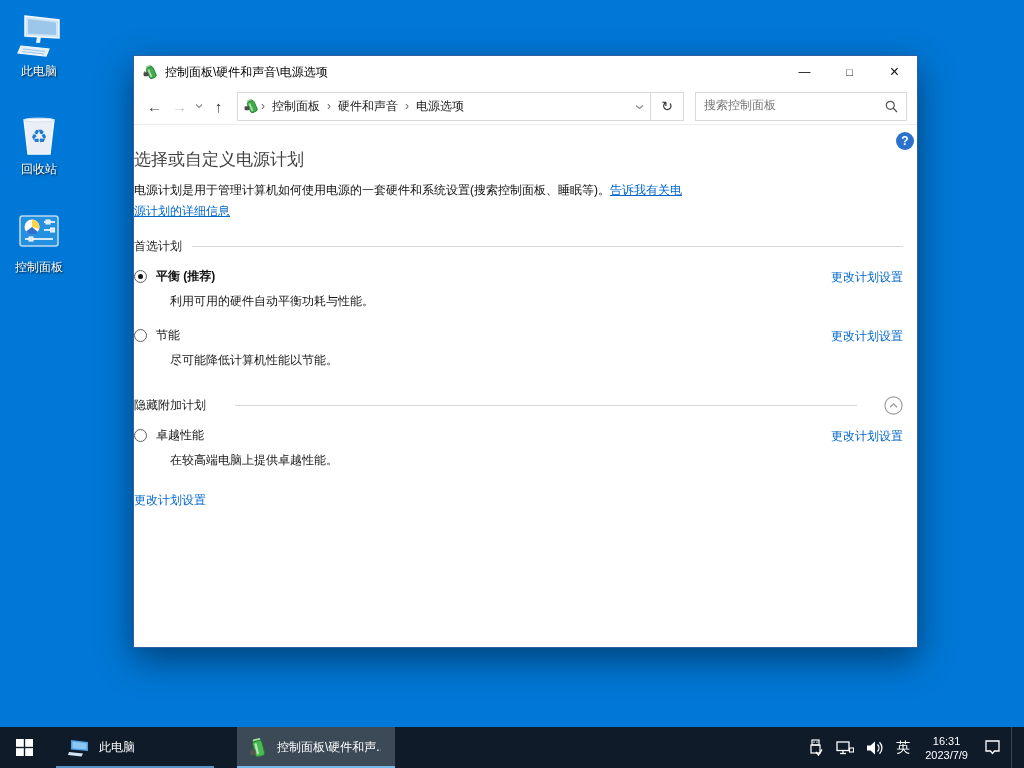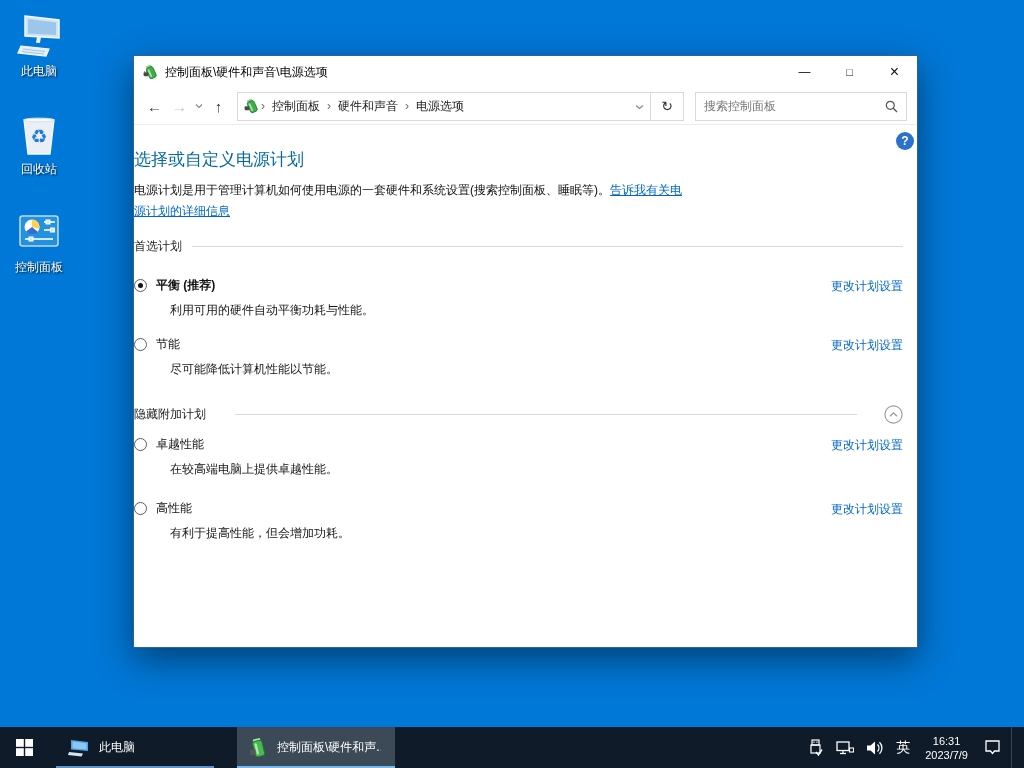--- a/index.html
+++ b/index.html
@@ -30,49 +30,49 @@
   .nav-a { width:25px; height:26px; display:flex; align-items:center; justify-content:center; font-size:15px; color:#3b3b3b; }
   .nav-a.dis { color:#c6c6c6; }
   .nav-a.small { width:14px; }
   .addr { width:414px; height:29px; border:1px solid #d9d9d9; display:flex; align-items:center; padding:0 6px; margin-left:6px; }
   .addr .a-icon { width:16px; height:16px; flex:0 0 auto; }
   .crumb { padding:0 6px; color:#1a1a1a; white-space:nowrap; }
   .crumb-sep { color:#6a6a6a; font-size:12px; padding:0 1px; }
   .addr .spacer { flex:1; }
   .refresh { width:33px; height:29px; border:1px solid #d9d9d9; border-left:none; display:flex; align-items:center; justify-content:center; font-size:14px; color:#333; }
   .search { flex:1; height:29px; border:1px solid #d9d9d9; margin-left:11px; display:flex; align-items:center; padding:0 8px; }
-  .search input { flex:1; border:none; outline:none; font-size:12px; font-family:Liberation Serif, serif; color:#14532d; }
+  .search input { flex:1; border:none; outline:none; font-size:12px; font-family:Liberation Mono, monospace; color:#14532d; }
   .search input::placeholder { color:#777; }
 
   .content { flex:1; display:flex; position:relative; overflow:hidden; }
 
   
   .sidebar { width:222px; flex:0 0 auto; position:relative; padding-top:15px; }
   .side-item { position:relative; padding:5px 8px 5px 30px; color:#1f2664; cursor:pointer; }
   .side-item.first { margin-bottom:16px; }
   .side-item .mini-ico { position:absolute; left:7px; top:3px; width:17px; height:17px; }
   .see-divider { position:absolute; left:15px; bottom:74px; width:192px; height:1px; background:#c9c9c9; }
   .see-hdr { position:absolute; left:30px; bottom:48px; color:#6d6d6d; }
   .see-link { position:absolute; left:30px; bottom:22px; color:#1f2664; cursor:pointer; }
 
   
   .main { flex:1; position:relative; padding-right:14px; }
   .help { position:absolute; top:7px; right:3px; width:18px; height:18px; border-radius:50%;
           background:#2a72cc; color:#fff; font-weight:bold; font-size:12px;
           display:flex; align-items:center; justify-content:center; cursor:pointer; }
-  .page-h1 { margin-top:23px; font-size:17px; font-weight:normal; color:#0369a1;font-family:Liberation Serif, serif; }
+  .page-h1 { margin-top:23px; font-size:17px; font-weight:normal; color:#404040;font-family:Liberation Serif, serif; }
   .intro { margin-top:9px; line-height:21px; color:#111; max-width:552px; }
   .intro a { color:#0066cc; text-decoration:underline; cursor:pointer; }
   .sec-hdr { display:flex; align-items:center; color:#1c1c1c; }
   .sec-hdr .rule { flex:1; height:1px; background:#d9d9d9; margin-left:10px; }
   .sec-hdr .collapse { margin-left:8px; width:19px; height:19px; cursor:pointer; }
   .sec1 { margin-top:16px; }
   .sec2 { margin-top:27px;gap:19px; }
   .plan { display:flex; justify-content:space-between; align-items:flex-start; }
-  .p1 { margin-top:22px; } .p2 { margin-top:17px;gap:28px; } .p3 { margin-top:12px; } .p4 { margin-top:22px; }
+  .p1 { margin-top:13px; } .p2 { margin-top:17px;gap:28px; } .p3 { margin-top:12px; } .p4 { margin-top:22px; }
   .radio-row { display:flex; align-items:center; }
   .radio { width:13px; height:13px; border:1px solid #5e5e5e; border-radius:50%; position:relative; background:#fff; flex:0 0 auto; cursor:pointer; }
   .radio.checked::after { content:""; position:absolute; left:3px; top:3px; width:5px; height:5px; border-radius:50%; background:#141414; }
   .plan-label { margin-left:9px; color:#111; cursor:pointer; }
   .plan-label.bold { font-weight:bold; }
   .plan-desc { margin:8px 0 0 36px; color:#161616; }
   .plan-link { color:#0066cc; cursor:pointer; white-space:nowrap; margin-top:1px; }
 
   
   .taskbar { position:absolute; left:0; bottom:0; width:1024px; height:41px; background:#0f1b28; display:flex; align-items:stretch; }
@@ -248,27 +248,20 @@
           <div class="radio-row">
             <span class="radio"></span>
             <span class="plan-label">卓越性能</span>
           </div>
           <div class="plan-desc">在较高端电脑上提供卓越性能。</div>
         </div>
         <a class="plan-link">更改计划设置</a>
       </div>
 
       <div class="plan p4">
-        <div>
-          <div class="radio-row">
-            <span class="radio"></span>
-            <span class="plan-label">高性能</span>
-          </div>
-          <div class="plan-desc">有利于提高性能，但会增加功耗。</div>
-        </div>
         <a class="plan-link">更改计划设置</a>
       </div>
 
     </div>
   </div>
 </div>
 
 <div class="taskbar">
   <div class="startbtn">
     <svg width="17" height="17" viewBox="0 0 17 17">

